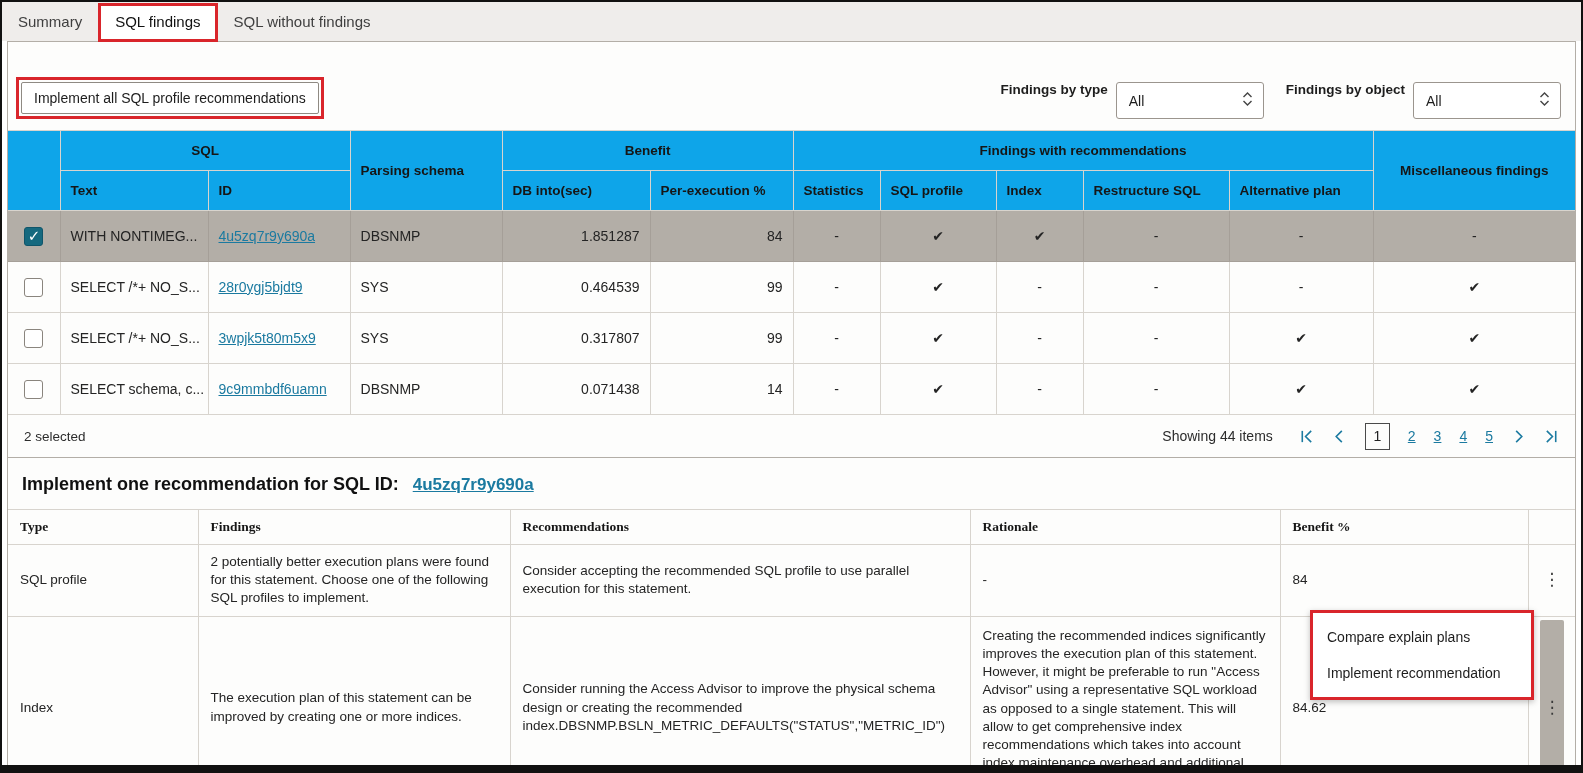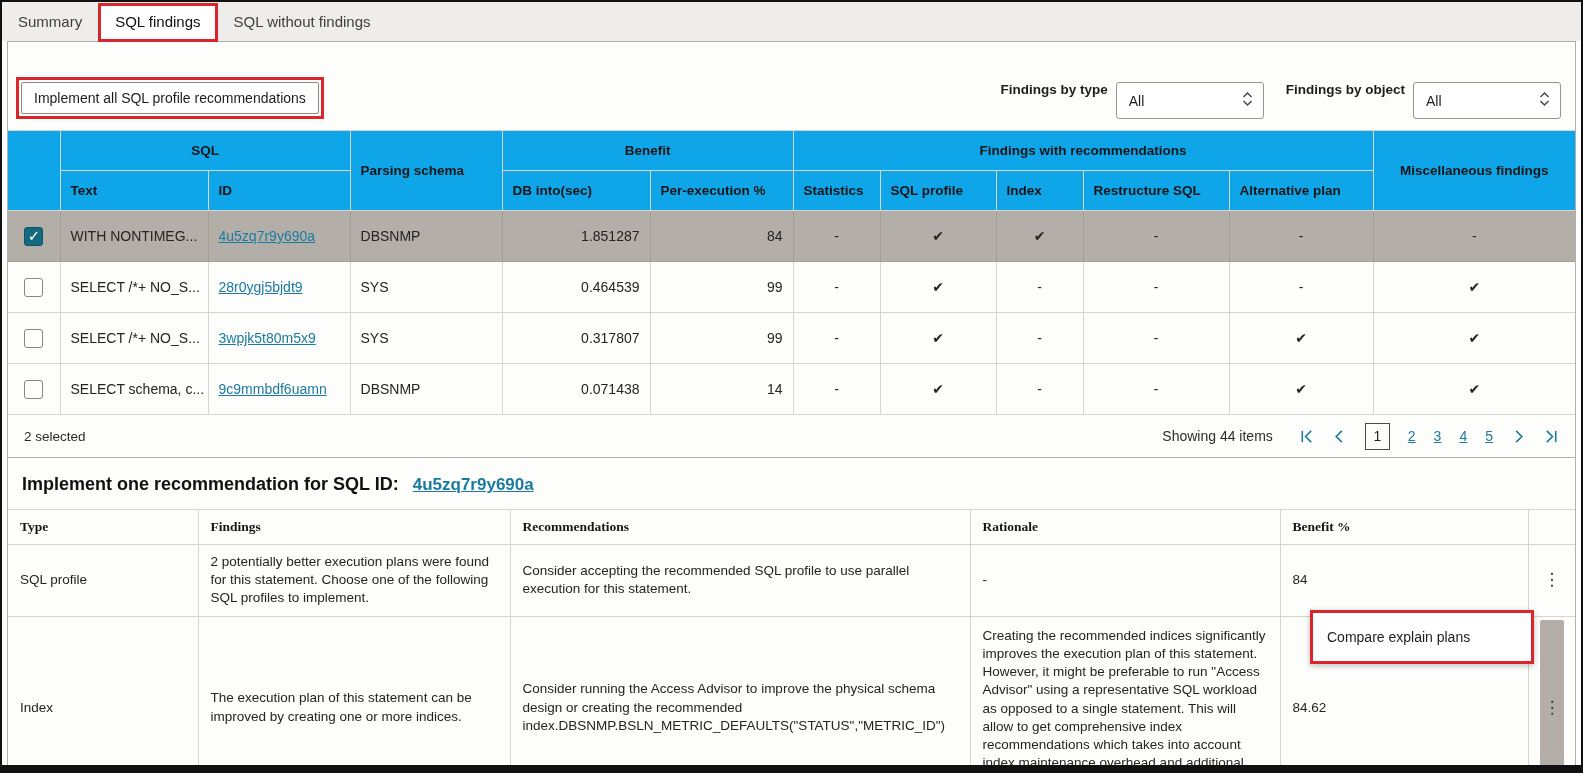--- a/index.html
+++ b/index.html
@@ -340,15 +340,16 @@
             </span>
           </td>
         </tr>
       </tbody>
     </table>
 
   </div>
 
   <div class="context-menu">
     <div class="menu-item">Compare explain plans</div>
+    <div class="menu-item">Implement recommendation</div>
   </div>
 
 </div>
 
 </body></html>

